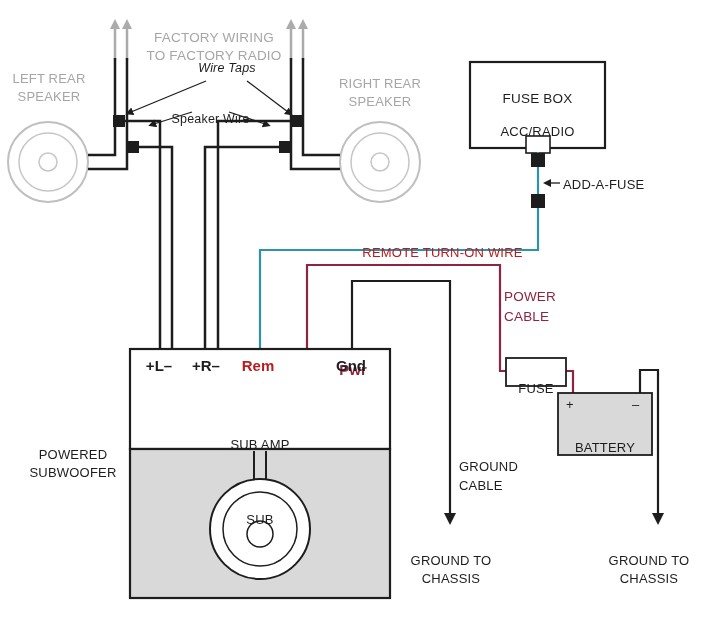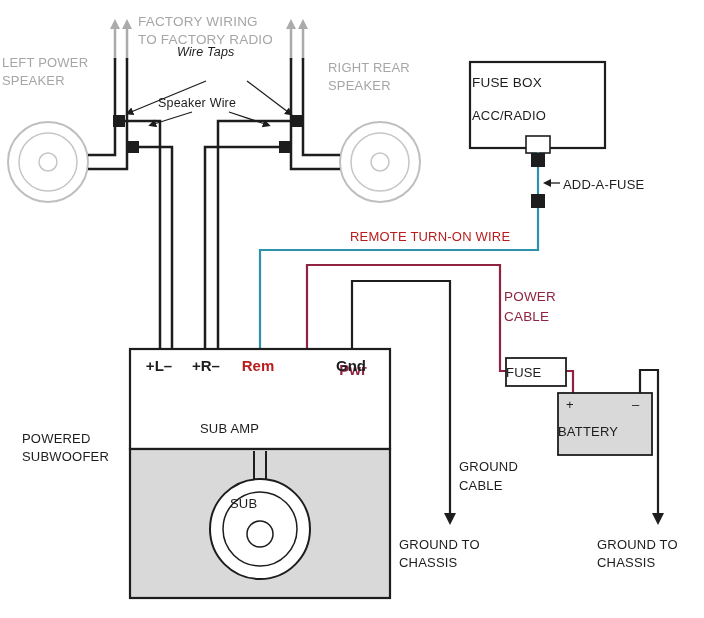--- a/index.html
+++ b/index.html
@@ -6,21 +6,21 @@
   .stage {
     position:relative; width:704px; height:618px; background:#ffffff;
     font-family:"Liberation Sans", sans-serif; overflow:hidden;
     color:#1d1d1d;
   }
   .stage svg { position:absolute; left:0; top:0; }
   .lbl {
     position:absolute; white-space:pre-line; line-height:1.35;
     font-size:13px; letter-spacing:0.2px;
   }
-  .center { text-align:left; }
+  .center { text-align:center;margin-top:16px; }
   .gray  { color:#a6a6a6; }
   .teal  { color:#b91c1c; }
   .red   { color:#8e2342; }
   .small { font-size:12.5px; }
   .term  {
     position:absolute; transform:translateX(-50%);
     font-size:15px; font-weight:600; white-space:nowrap;
   }
 </style>
 </head>
@@ -116,21 +116,21 @@
     <g>
       <circle cx="260" cy="529" r="50" fill="#ffffff" stroke="#1d1d1d" stroke-width="2"></circle>
       <circle cx="260" cy="529" r="37" fill="none" stroke="#1d1d1d" stroke-width="1.5"></circle>
       <circle cx="260" cy="534" r="13" fill="#ffffff" stroke="#1d1d1d" stroke-width="1.5"></circle>
     </g>
 
     <rect x="506" y="358" width="60" height="28" fill="#ffffff" stroke="#1d1d1d" stroke-width="1.8"></rect>
     <rect x="558" y="393" width="94" height="62" fill="#d9d9d9" stroke="#1d1d1d" stroke-width="1.8"></rect>
   </svg>
 
-  <div class="lbl center gray" style="left:2px; top:54px; width:94px;">LEFT POWER
+  <div class="lbl center gray" style="left:2px; top:54px; width:94px;">LEFT REAR
 SPEAKER</div>
 
   <div class="lbl center gray" style="left:328px; top:59px; width:104px;">RIGHT REAR
 SPEAKER</div>
 
   <div class="lbl center gray" style="left:138px; top:13px; width:152px; font-size:13.5px;">FACTORY WIRING
 TO FACTORY RADIO</div>
 
   <div class="lbl center small" style="left:177px; top:44px; width:100px;font-style:italic;">Wire Taps</div>
 

